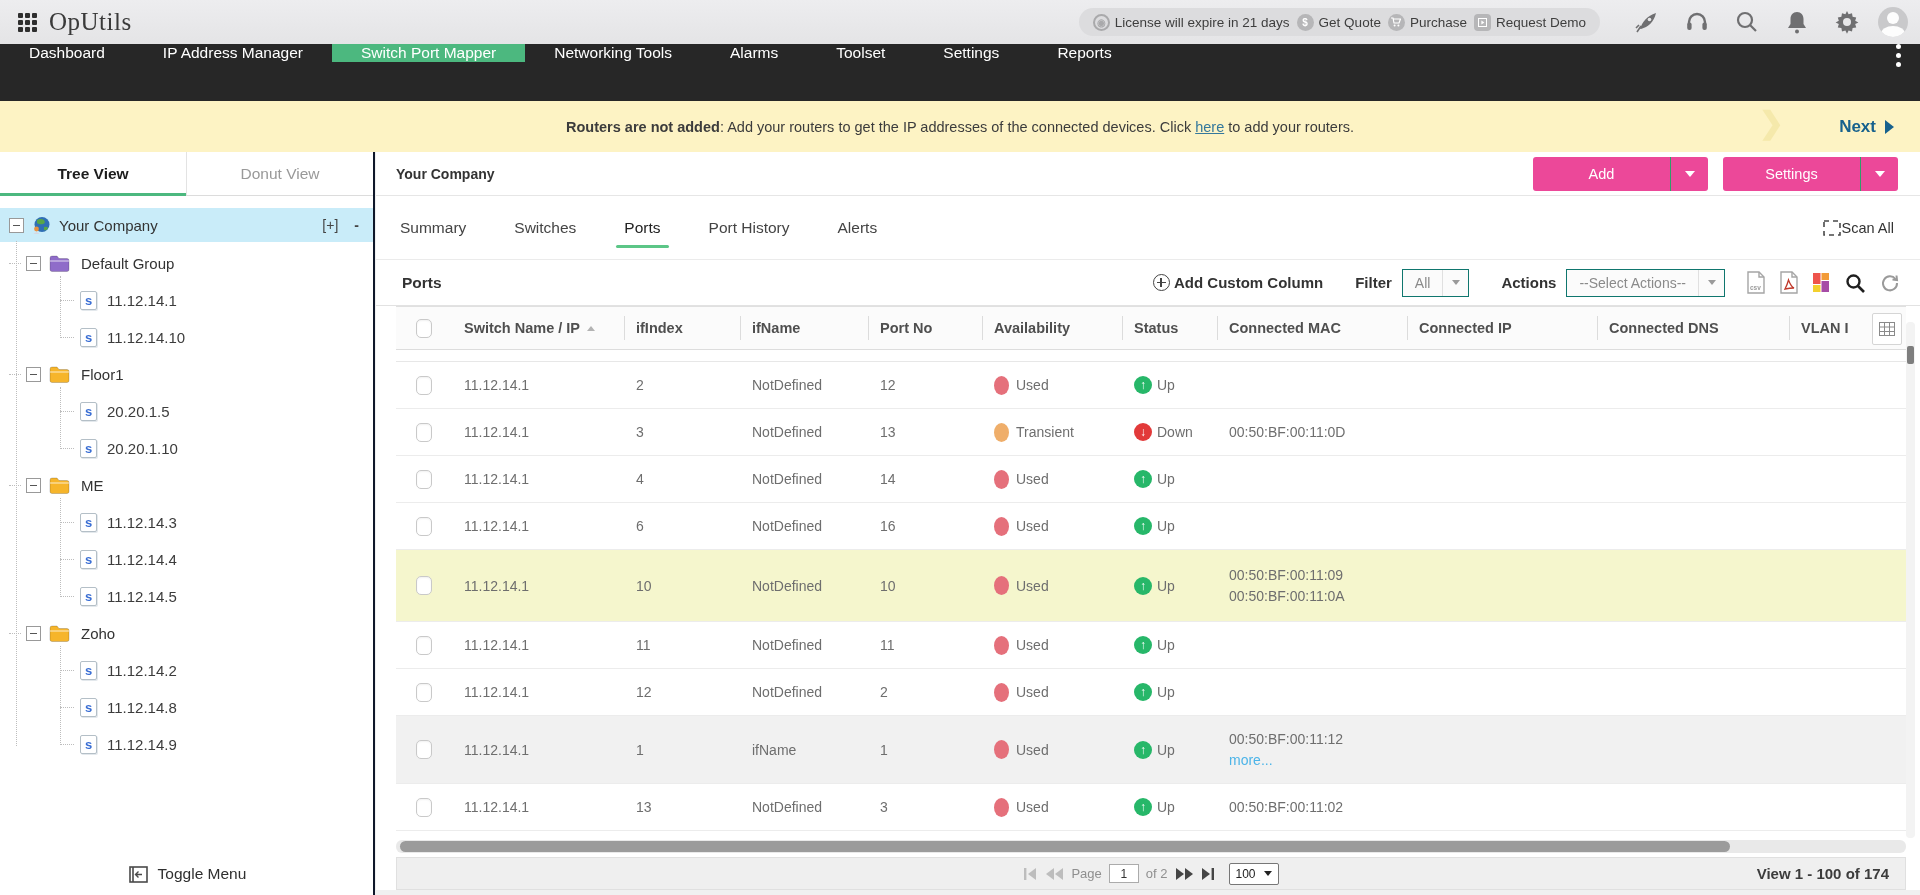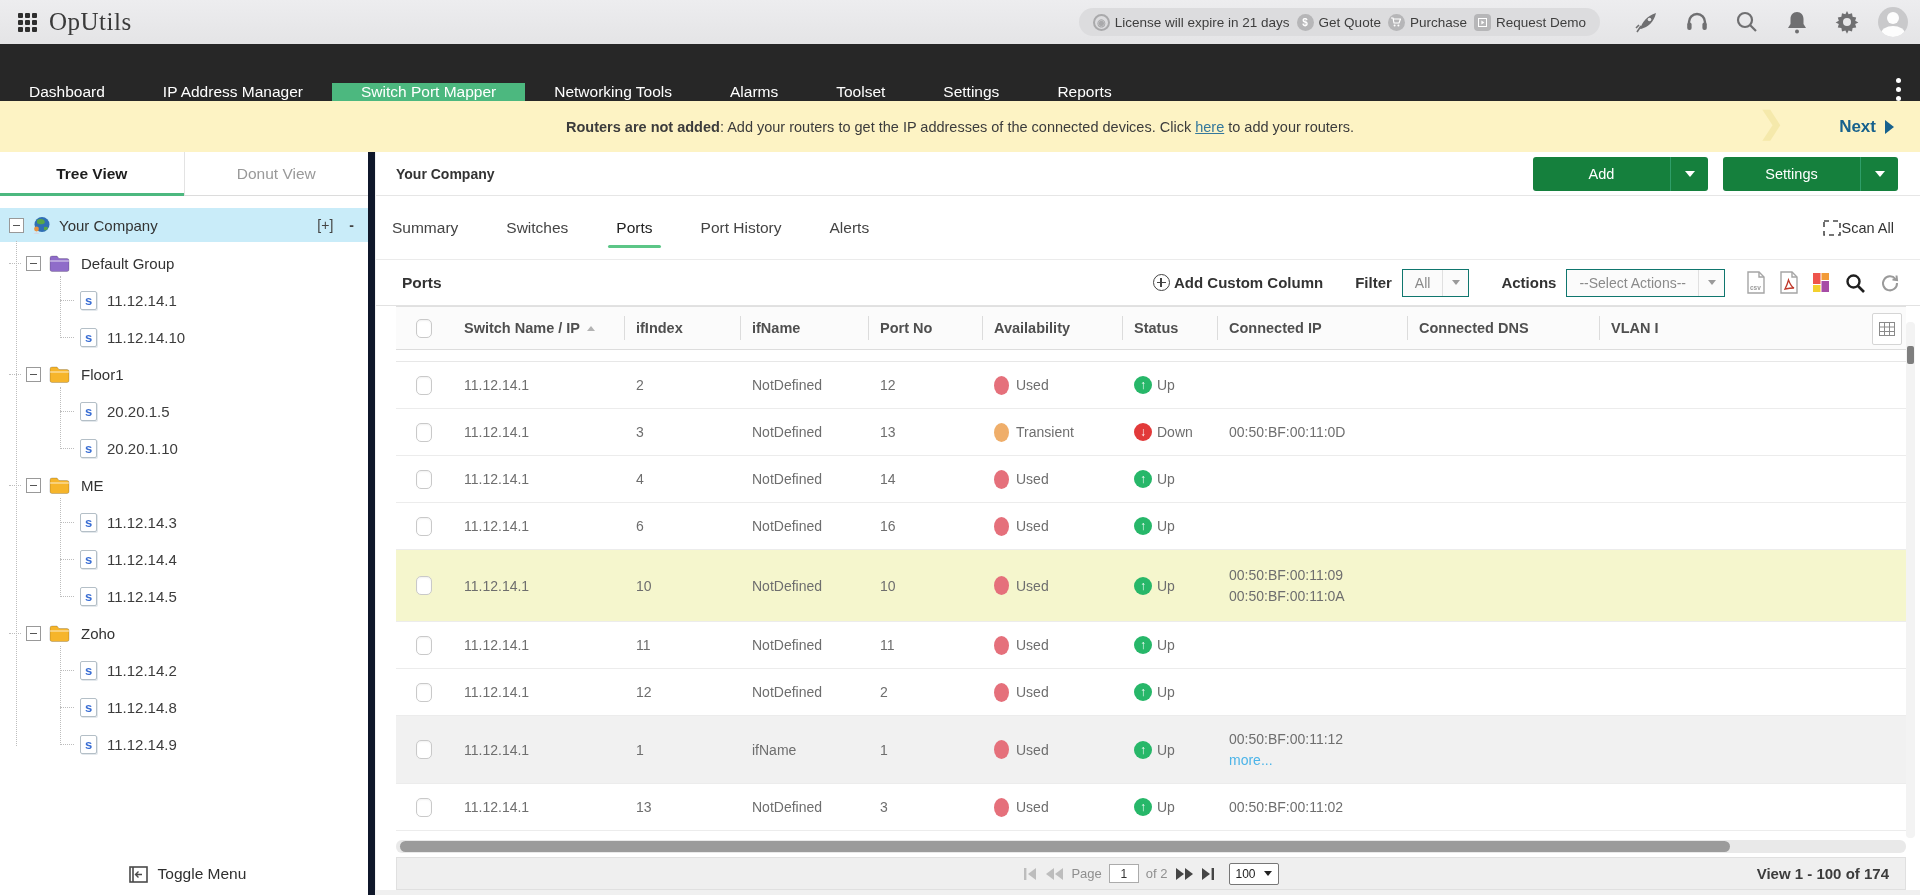--- a/index.html
+++ b/index.html
@@ -22,21 +22,21 @@
   .pill-ico.outline { background:transparent; border:2px solid #a9a9ab; color:#a9a9ab; }
   .pill-ico.square { border-radius:4px; }
   .top-ico { width:50px; height:30px; display:flex; align-items:center; justify-content:center; cursor:pointer; }
   .top-ico svg { display:block; }
   .avatar { width:30px; height:30px; border-radius:50%; background:#c9c9cb; position:relative; overflow:hidden; margin-left:6px; }
   .avatar i.head { position:absolute; left:9px; top:5px; width:12px; height:12px; border-radius:50%; background:#fdfdfd; }
   .avatar i.body { position:absolute; left:3px; top:19px; width:24px; height:16px; border-radius:50%; background:#fdfdfd; }
 
   
   .navbar { position:absolute; top:44px; left:0; width:1920px; height:57px; background:#272727;
-    display:flex; align-items:flex-end; }
+    display:flex; align-items:flex-start; }
   .nav-item { color:#fff; font-size:15.5px; display:flex; align-items:center; padding:0 29px; cursor:pointer; }
   .nav-item.active { background:#4cb87f; }
   .nav-dots { margin-left:auto; width:44px; display:flex; flex-direction:column; gap:4px;
     align-items:center; justify-content:center; cursor:pointer; }
   .nav-dots i { width:5px; height:5px; border-radius:50%; background:#fff; }
 
   
   .banner { position:absolute; top:101px; left:0; width:1920px; height:51px; background:#fdf3c4;
     display:flex; align-items:center; justify-content:center; font-size:14.5px; color:#3c3c3c; }
   .banner b { font-weight:bold; }
@@ -45,21 +45,21 @@
   .banner-next { position:absolute; right:26px; top:0; height:51px; display:flex; align-items:center;
     gap:9px; color:#17618d; font-size:17px; font-weight:bold; cursor:pointer; }
   .banner-next .tri { width:0; height:0; border-left:9px solid #17618d; border-top:7px solid transparent;
     border-bottom:7px solid transparent; }
 
   
   .content { position:absolute; top:152px; left:0; width:1920px; height:743px; }
 
   
   .sidebar { position:absolute; left:0; top:0; width:375px; height:743px; background:#fff;
-    border-right:7px solid #0f172a; }
+    border-right:2px solid #0f172a; }
   .side-tabs { height:44px; display:flex; border-bottom:1px solid #dcdcdc; }
   .side-tab { flex:1; display:flex; align-items:center; justify-content:center; font-size:15.5px;
     color:#999; cursor:pointer; position:relative; }
   .side-tab + .side-tab { border-left:1px solid #e3e3e3; }
   .side-tab.active { color:#1d1d1d; font-weight:bold; }
   .side-tab.active::after { content:""; position:absolute; left:0; right:0; bottom:-1px; height:3px; background:#4cb87f; }
 
   .tree { padding-top:12px; font-size:15px; color:#333; }
   .tree-row { display:flex; align-items:center; height:34px; cursor:pointer; }
   .tree-root { background:#c9ecf9; padding:0 14px 0 9px; }
@@ -87,29 +87,29 @@
 
   .toggle-menu { position:absolute; bottom:12px; left:0; width:375px; display:flex; align-items:center;
     justify-content:center; gap:10px; font-size:15.5px; color:#2f2f2f; cursor:pointer; }
 
   
   .main { position:absolute; left:376px; top:0; width:1544px; height:743px; background:#fff; }
   .main-header { position:absolute; top:0; left:0; right:0; height:44px; border-bottom:1px solid #e6e6e6;
     display:flex; align-items:center; }
   .crumb { font-size:14px; font-weight:bold; color:#333; padding-left:20px; }
   .hdr-btns { margin-left:auto; display:flex; gap:15px; padding-right:22px; }
-  .btn-split { width:175px; height:34px; background:#15803d; border-radius:3px; display:flex;
+  .btn-split { width:175px; height:34px; background:#ec4899; border-radius:3px; display:flex;
     color:#fff; font-size:14.5px; cursor:pointer; overflow:hidden; }
   .btn-main { flex:1; display:flex; align-items:center; justify-content:center; }
   .btn-caret { width:38px; border-left:1px solid #2f9e69; display:flex; align-items:center; justify-content:center; }
   .caret-down { width:0; height:0; border-left:5px solid transparent; border-right:5px solid transparent;
     border-top:6px solid #fff; }
 
   .main-tabs { position:absolute; top:44px; left:0; right:0; height:64px; border-bottom:1px solid #ebebeb;
-    display:flex; align-items:center; padding-left:12px; }
+    display:flex; align-items:center; padding-left:20px; }
   .main-tab { font-size:15.5px; color:#444; padding:0 4px; margin-right:40px; height:64px;
     display:flex; align-items:center; position:relative; cursor:pointer; }
   .main-tab.active { color:#222; }
   .main-tab.active::after { content:""; position:absolute; left:-4px; right:-4px; bottom:12px; height:3px;
     background:#5cc687; border-radius:2px; }
   .scan-all { margin-left:auto; display:flex; align-items:center; gap:1px; padding-right:26px;
     font-size:14.5px; color:#333; cursor:pointer; }
 
   .toolbar { position:absolute; top:108px; left:0; right:0; height:46px; border-bottom:1px solid #e2e2e2;
     display:flex; align-items:center; }
@@ -558,20 +558,23 @@
         </div>
         <div class="th c-portno sep">
           <span>Port No</span>
         </div>
         <div class="th c-avail sep">
           <span>Availability</span>
         </div>
         <div class="th c-status sep">
           <span>Status</span>
         </div>
+        <div class="th c-mac sep">
+          <span>Connected MAC</span>
+        </div>
         <div class="th c-ip sep">
           <span>Connected IP</span>
         </div>
         <div class="th c-dns sep">
           <span>Connected DNS</span>
         </div>
         <div class="th c-vlan sep">
           <span>VLAN I</span>
         </div>
         <span class="col-chooser">

